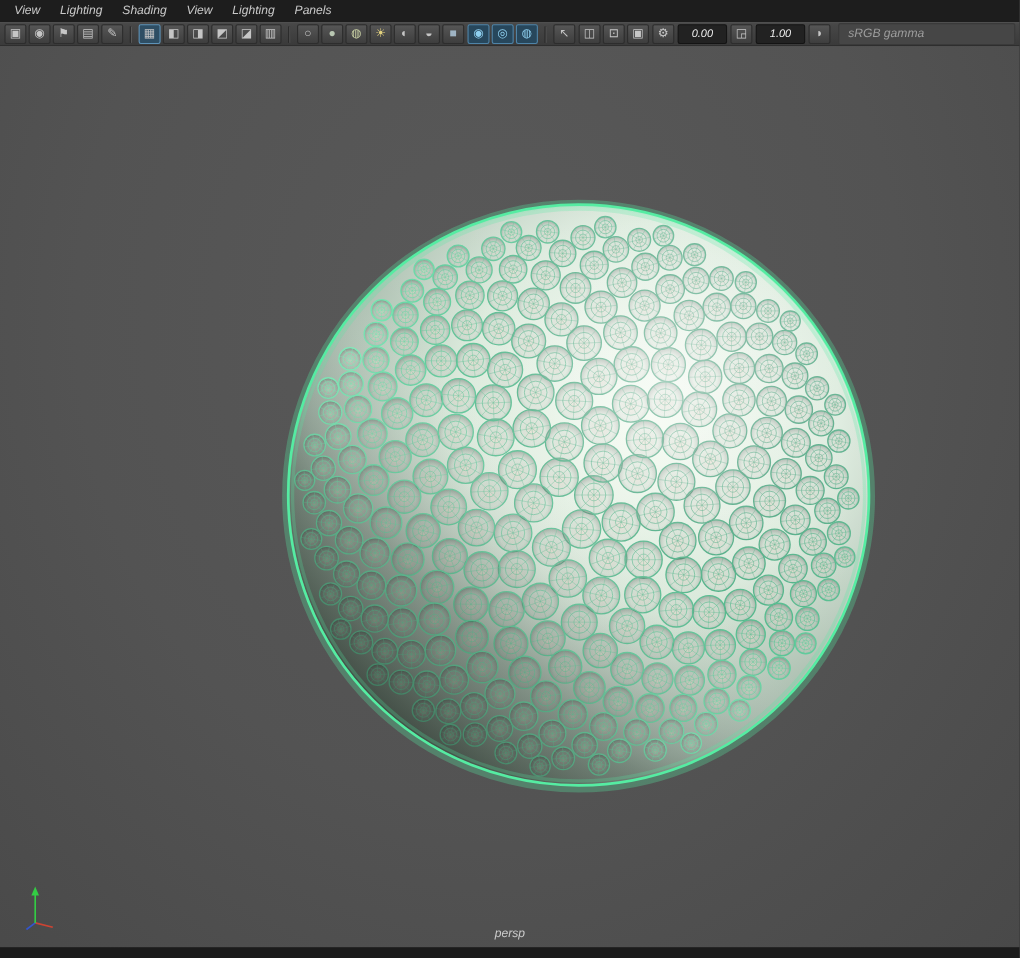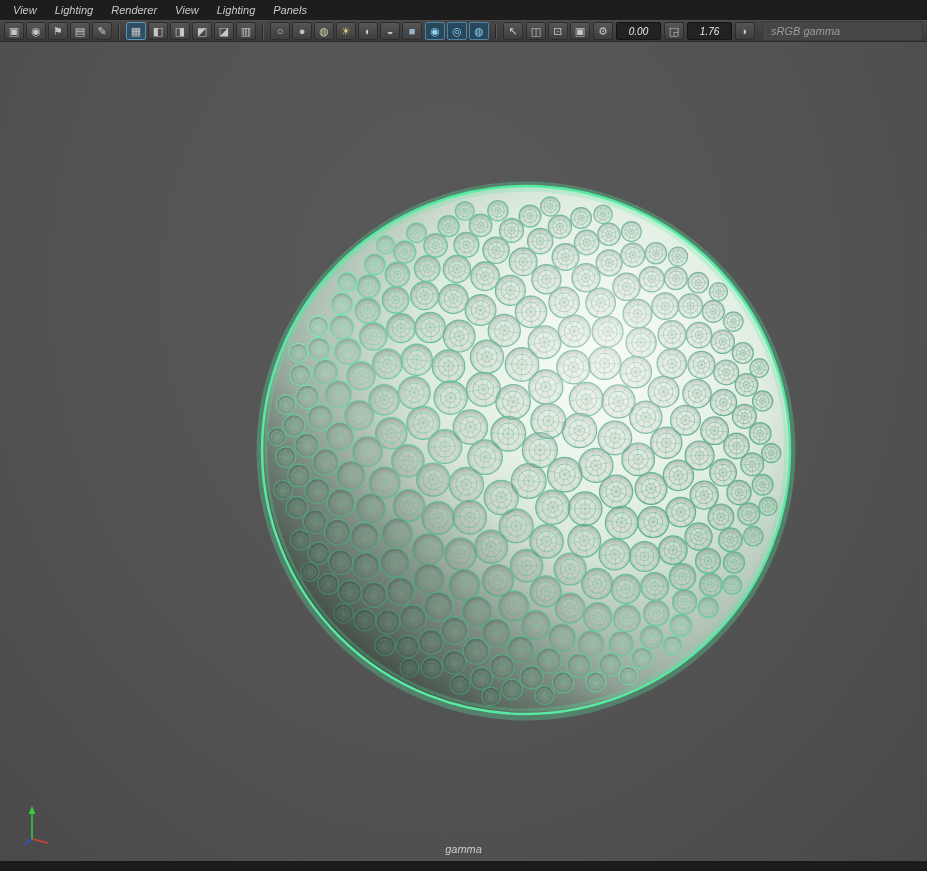--- a/index.html
+++ b/index.html
@@ -58,21 +58,21 @@
   .bottom-strip{flex:0 0 10px;background:#1b1b1b;}
 </style>
 </head>
 <body>
 
 <div class="window">
 
   <div class="menubar" id="menubar">
       <span class="menu-item">View</span>
       <span class="menu-item">Lighting</span>
-      <span class="menu-item">Renderer</span>
+      <span class="menu-item">Shading</span>
       <span class="menu-item">View</span>
       <span class="menu-item">Lighting</span>
       <span class="menu-item">Panels</span>
     </div>
 
   <div class="toolbar" id="toolbar">
       <div class="tb-group">
         <div class="tb-btn">
           <span class="glyph">▣</span>
         </div>
@@ -166,21 +166,21 @@
         <div class="tb-btn">
           <span class="glyph">⚙</span>
         </div>
       </div>
       <div class="tb-field">0.00</div>
       <div class="tb-group">
         <div class="tb-btn">
           <span class="glyph">◲</span>
         </div>
       </div>
-      <div class="tb-field">1.76</div>
+      <div class="tb-field">1.00</div>
       <div class="tb-group">
         <div class="tb-btn">
           <span class="glyph">◗</span>
         </div>
       </div>
       <div class="tb-select">sRGB gamma</div>
     </div>
 
   <div class="viewport">
     <svg id="scene" viewBox="0 0 927 819" preserveAspectRatio="xMidYMid slice">
@@ -1724,18 +1724,18 @@
         <circle cx="526" cy="408" r="260" fill="none" stroke="#55eca2" stroke-opacity="0.25" stroke-width="3"></circle>
       </svg>
 
     <svg class="axis-gizmo" width="40" height="46">
       <line x1="14" y1="38" x2="30" y2="42" stroke-width="1.5" stroke="#cc4433"></line>
       <line x1="14" y1="38" x2="6" y2="44" stroke-width="1.5" stroke="#3355cc"></line>
       <line x1="14" y1="38" x2="14" y2="12" stroke-width="1.5" stroke="#33cc44"></line>
       <polygon points="14,5 10.5,13 17.5,13" fill="#33cc44"></polygon>
     </svg>
 
-    <div class="camera-label">gamma</div>
+    <div class="camera-label">persp</div>
   </div>
 
   <div class="bottom-strip"></div>
 
 </div>
 
 </body></html>

